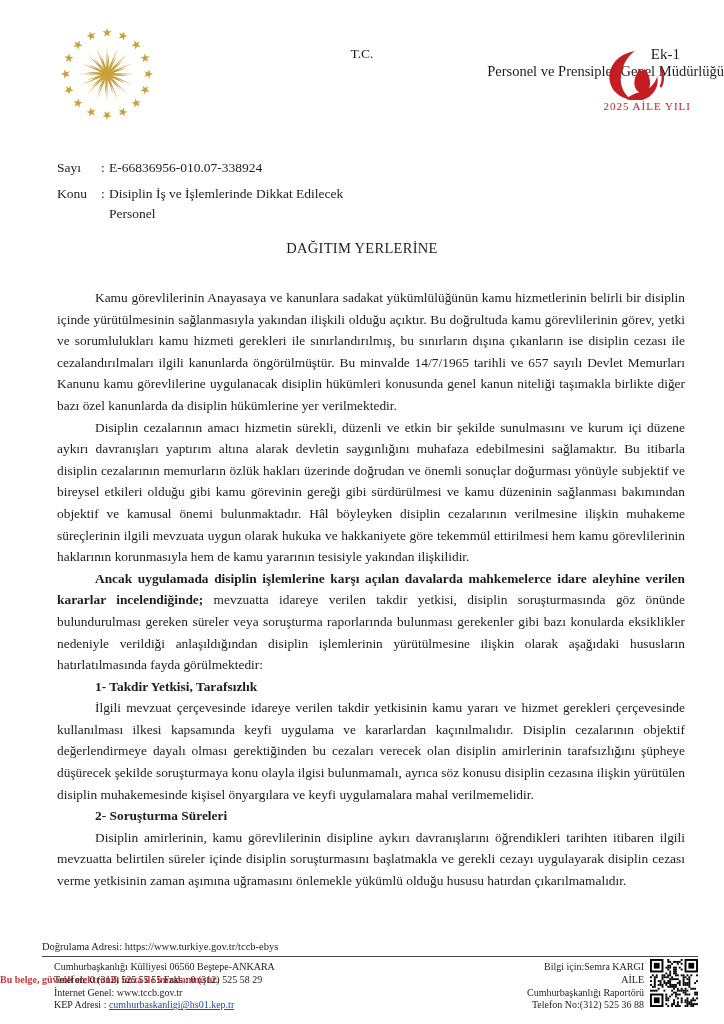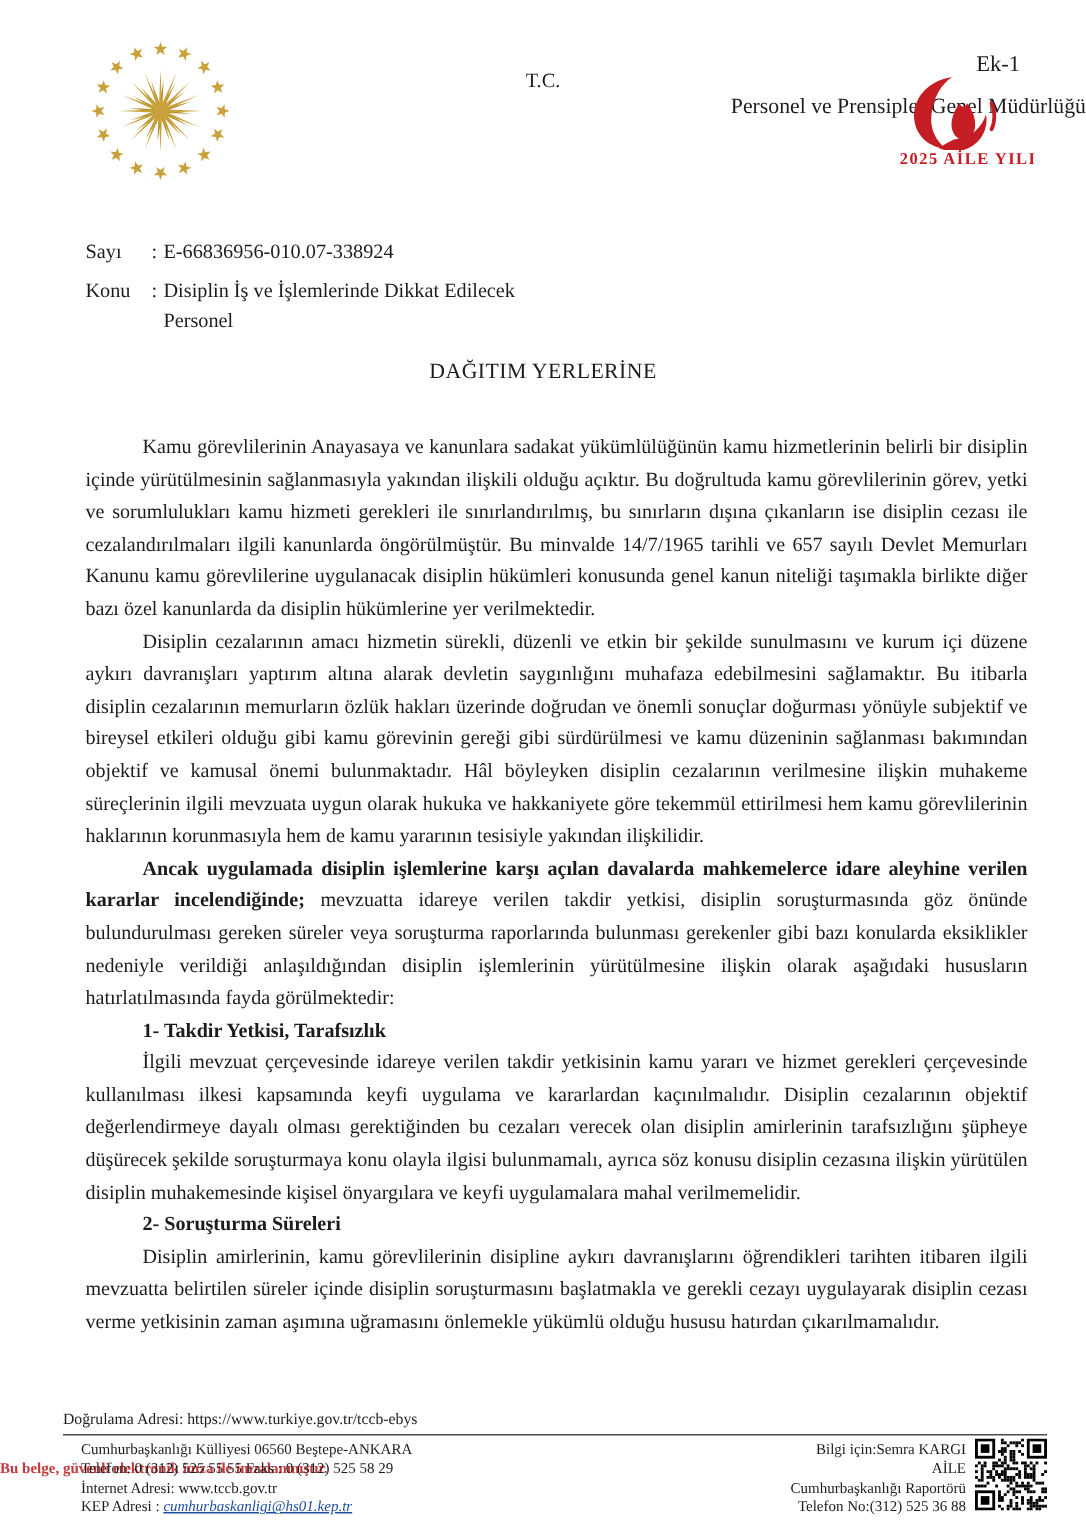--- a/index.html
+++ b/index.html
@@ -7,23 +7,23 @@
     position:relative;width:724px;height:1024px;background:#ffffff;
     font-family:"Liberation Serif","DejaVu Serif",serif;color:#1c1c1c;
     margin:0 auto;overflow:hidden;
   }
   
   .seal{position:absolute;left:57px;top:26px;width:100px;height:96px;}
   .header-text{position:absolute;left:0;right:0;top:46px;text-align:center;}
   .hdr-tc{font-size:13.5px;line-height:16px;}
   .hdr-org{font-size:16px;line-height:19px;letter-spacing:.2px;}
   .hdr-dept{font-size:14.5px;line-height:18px;text-align:right;}
-  .ek-label{position:absolute;top:35px;right:44px;font-size:15px;}
+  .ek-label{position:absolute;top:46px;right:44px;font-size:15px;}
   .family-logo{position:absolute;top:50px;right:56px;width:64px;height:50px;}
-  .family-year{position:absolute;top:100px;right:33px;font-size:11px;font-weight:bold;
+  .family-year{position:absolute;top:100px;right:33px;font-size:11px;font-weight:normal;
     letter-spacing:1px;color:#C41E24;}
   
   .meta{position:absolute;left:57px;top:158px;font-size:13.5px;line-height:20px;}
   .meta-row{display:flex;}
   .meta-label{width:44px;flex:0 0 44px;}
   .meta-colon{width:8px;flex:0 0 8px;}
   .meta-row + .meta-row{margin-top:6px;}
   .meta-cont{margin-left:52px;}
   
   .dist-title{position:absolute;left:0;right:0;top:240px;text-align:center;
@@ -37,21 +37,21 @@
   .esign-note{position:absolute;left:0;right:0;top:926px;text-align:left;
     color:#C5393B;font-size:10px;font-weight:bold;margin-top:48px;}
   .verify-row{position:absolute;left:42px;top:941px;width:656px;display:flex;
     justify-content:space-between;font-size:10.5px;padding-bottom:4px;
     border-bottom:1px solid #4a4a4a;}
   .addr-block{position:absolute;left:42px;top:961px;width:656px;display:flex;
     justify-content:space-between;font-size:10px;line-height:12.8px;}
   .addr-left{text-align:left;margin-left:12px;}
   .addr-right{display:flex;align-items:flex-start;gap:6px;}
   .contact-col{text-align:right;}
-  .kep-link{color:#1F4EA1;text-decoration:underline;cursor:pointer;font-style:italic;}
+  .kep-link{color:#1F4EA1;text-decoration:underline;cursor:pointer;}
   .qr{width:48px;height:48px;margin-top:-2px;}
   .page-num{position:absolute;left:0;right:0;top:1005px;text-align:center;font-size:9.5px;}
 </style>
 </head>
 <body>
 
 <div class="page">
 
   <div class="seal">
     <svg id="seal-svg" viewBox="0 0 100 100" width="100" height="96">
@@ -122,21 +122,21 @@
   <div class="esign-note">Bu belge, güvenli elektronik imza ile imzalanmıştır.</div>
 
   <div class="verify-row">
     <span>Doğrulama Adresi: https://www.turkiye.gov.tr/tccb-ebys</span>
   </div>
 
   <div class="addr-block">
     <div class="addr-left">
       <div>Cumhurbaşkanlığı Külliyesi 06560 Beştepe-ANKARA</div>
       <div>Telefon: 0 (312) 525 55 55  Faks : 0 (312) 525 58 29</div>
-      <div>İnternet Adresi: www.tccb.gov.tr</div>
+      <div>İnternet Genel: www.tccb.gov.tr</div>
       <div><span>KEP Adresi : </span><span class="kep-link">cumhurbaskanligi@hs01.kep.tr</span></div>
     </div>
     <div class="addr-right">
       <div class="contact-col">
         <div>Bilgi için:Semra KARGI</div>
         <div>AİLE</div>
         <div>Cumhurbaşkanlığı Raportörü</div>
         <div>Telefon No:(312) 525 36 88</div>
       </div>
       <svg id="qr-svg" class="qr" viewBox="0 0 25 25">

